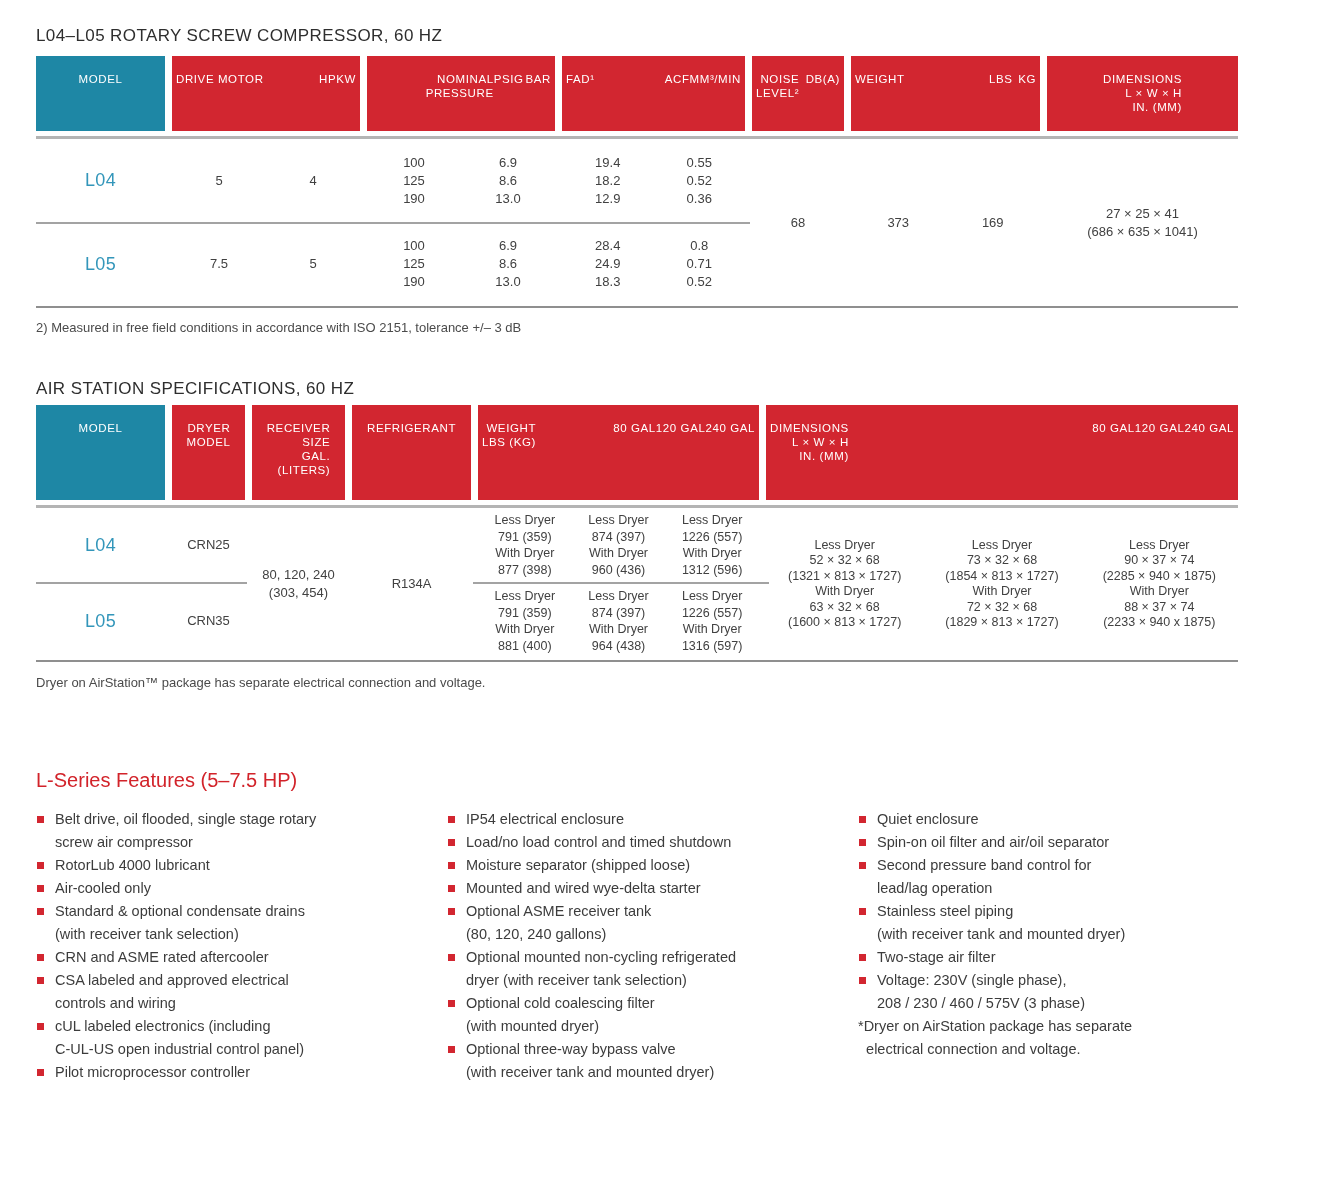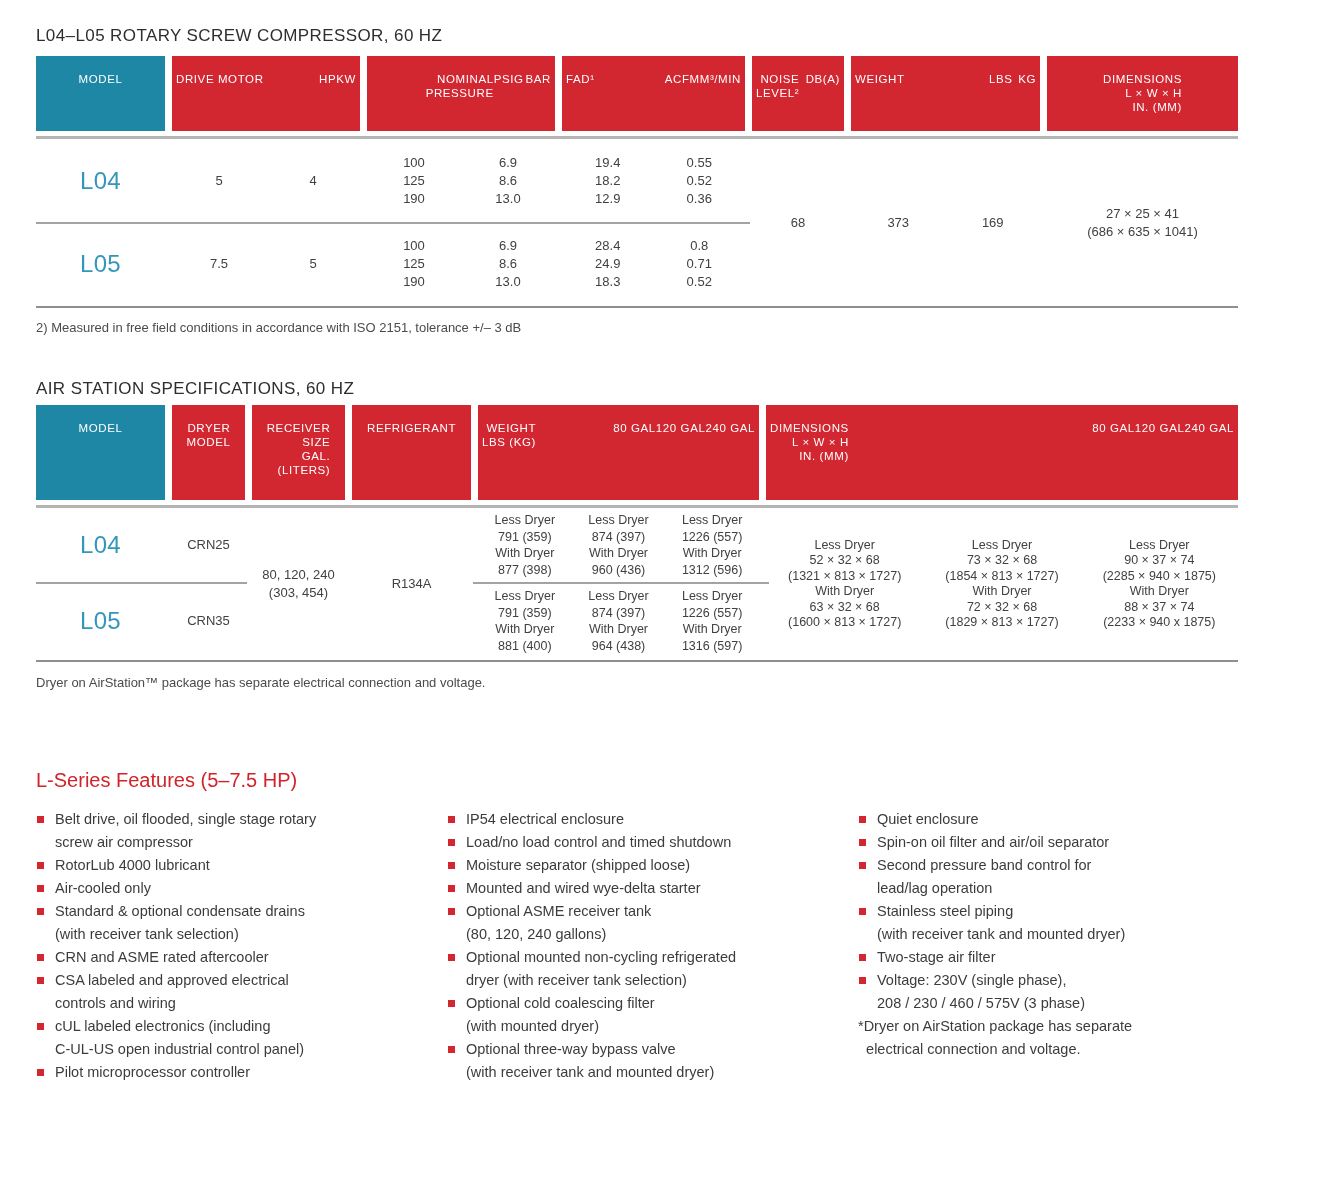--- a/index.html
+++ b/index.html
@@ -45,21 +45,21 @@
 
   
   .t1-body{grid-template-rows:83px 84px;}
   .t2-body{grid-template-rows:74px 78px;}
   .cell{display:flex;align-items:center;justify-content:center;}
   .pair{display:grid;grid-template-columns:1fr 1fr;align-items:center;}
   .triple{display:grid;grid-template-columns:1fr 1fr 1fr;align-items:center;}
   .v{display:block;white-space:pre-line;text-align:center;font-size:13px;line-height:18px;color:var(--txt);}
   .wv{font-size:12.5px;line-height:16.5px;}
   .dv{font-size:12.5px;line-height:15.5px;}
-  .model-name{font-size:24px;color:var(--model);letter-spacing:.3px;}
+  .model-name{font-size:18px;color:var(--model);letter-spacing:.3px;}
   .rs1{grid-row:1;} .rs2{grid-row:2;} .rspan{grid-row:1/3;}
   .c1{grid-column:1;} .c2{grid-column:2;} .c3{grid-column:3;} .c4{grid-column:4;}
   .c5{grid-column:5;} .c6{grid-column:6;} .c7{grid-column:7;}
 
   
   .footnote{white-space:pre-wrap;font-size:13px;line-height:19px;color:#4B4B4B;}
   .footnotes{margin-top:10px;}
   .table-note{margin-top:11px;font-size:13px;line-height:19px;color:#4B4B4B;}
 
   

